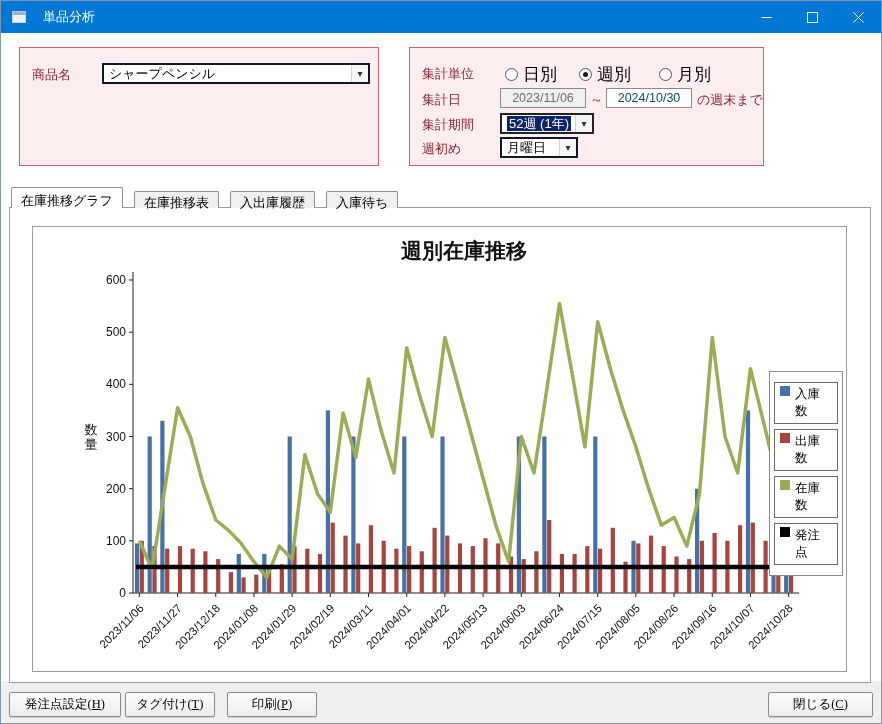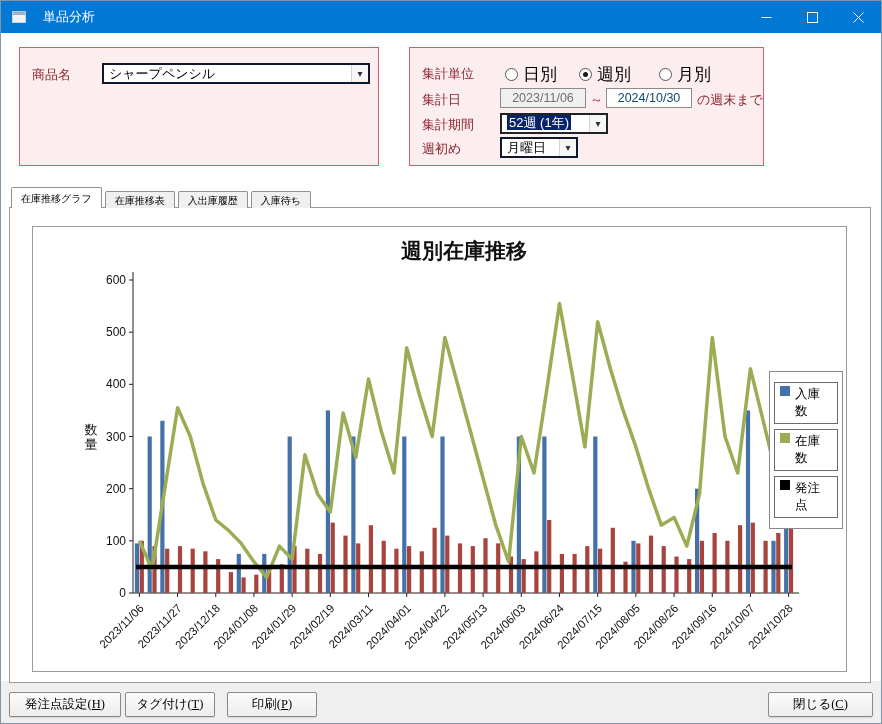--- a/index.html
+++ b/index.html
@@ -31,21 +31,21 @@
   .rdot { width:13px; height:13px; border:1px solid #555; border-radius:50%; background:#fff; position:relative; }
   .radio.checked .rdot::after { content:""; position:absolute; left:3px; top:3px; width:5px; height:5px; border-radius:50%; background:#1a1a1a; }
 
   .field { position:absolute; height:20px; border:1px solid #8a8a8a; font-size:12.5px; text-align:center; font-family:inherit; color:#0c4a6e; background:#fff; }
   .field.disabled { background:#f0f0f0; color:#707070; }
   .sep { position:absolute; font-size:13px; color:#8b252f; }
   .suffix { position:absolute; font-size:13px; color:#8b252f; }
 
   
   .tabs { position:absolute; left:10px; top:186px; display:flex; align-items:flex-end; z-index:3; }
-  .tab { border:1px solid #8f8f8f; border-bottom:none; background:#f0f0f0; margin-right:3px; font-size:10px; padding:2px 9px 2px; height:17px; border-radius:2px 2px 0 0; white-space:nowrap; }
+  .tab { border:1px solid #8f8f8f; border-bottom:none; background:#f0f0f0; margin-right:11px; font-size:13px; padding:2px 9px 2px; height:17px; border-radius:2px 2px 0 0; white-space:nowrap; }
   .tab.active { height:21px; background:#fff; padding-top:4px; }
 
   .tab-panel { position:absolute; left:8px; top:206px; width:862px; height:476px; background:#fff; border:1px solid #9b9b9b; z-index:1; }
 
   
   .chart-box { position:absolute; left:22px; top:18px; width:815px; height:446px; border:1px solid #9b9b9b; background:#fff;padding-left:36px; }
   .chart-box svg { width:740px; height:444px; display:block; font-family:"Liberation Sans","DejaVu Sans",sans-serif; }
   .legend { position:absolute; right:3px; top:144px; width:74px; border:1px solid #8a8a8a; background:#fff; padding:5px 4px; }
   .legend-item { display:flex; align-items:flex-start; gap:5px; border:1px solid #6b6b6b; background:#fff; padding:3px 5px; margin:5px 0; font-size:12.5px; }
   .swatch { width:10px; height:10px; flex:0 0 auto; }
@@ -109,21 +109,21 @@
       <span>月別</span>
     </label>
 
     <span class="plabel" style="left:12px; top:43px;">集計日</span>
     <input class="field disabled" style="left: 90px; top: 40px; width: 86px;" readonly="" value="2023/11/06">
     <span class="sep" style="left:180px; top:43px;">～</span>
     <input class="field" style="left: 196px; top: 40px; width: 86px;" readonly="" value="2024/10/30">
     <span class="suffix" style="left:287px; top:43px;">の週末まで</span>
 
     <span class="plabel" style="left:12px; top:68px;">集計期間</span>
-    <div class="combo focused" style="left:90px; top:65px; width:108px;align-items:flex-end;">
+    <div class="combo focused" style="left:90px; top:65px; width:94px;">
       <span class="combo-value"><span class="hl">52週 (1年)</span></span>
       <span class="combo-arrow">▾</span>
     </div>
 
     <span class="plabel" style="left:12px; top:92px;">週初め</span>
     <div class="combo" style="left:90px; top:89px; width:78px;">
       <span class="combo-value">月曜日</span>
       <span class="combo-arrow">▾</span>
     </div>
   </div>
@@ -265,20 +265,24 @@
           <text transform="translate(686.4,382) rotate(-45)" text-anchor="end" font-size="11.5" fill="#111">2024/10/07</text>
           <line x1="719.6346153846154" y1="366" x2="719.6346153846154" y2="370" stroke="#222"></line>
           <text transform="translate(724.6,382) rotate(-45)" text-anchor="end" font-size="11.5" fill="#111">2024/10/28</text>
         </svg>
       <div class="legend" id="legend">
           <div class="legend-item">
             <span class="swatch" style="background: rgb(68, 114, 168);"></span>
             <span>入庫数</span>
           </div>
           <div class="legend-item">
+            <span class="swatch" style="background: rgb(168, 68, 62);"></span>
+            <span>出庫数</span>
+          </div>
+          <div class="legend-item">
             <span class="swatch" style="background: rgb(154, 173, 85);"></span>
             <span>在庫数</span>
           </div>
           <div class="legend-item">
             <span class="swatch" style="background: rgb(0, 0, 0);"></span>
             <span>発注点</span>
           </div>
         </div>
     </div>
   </div>

